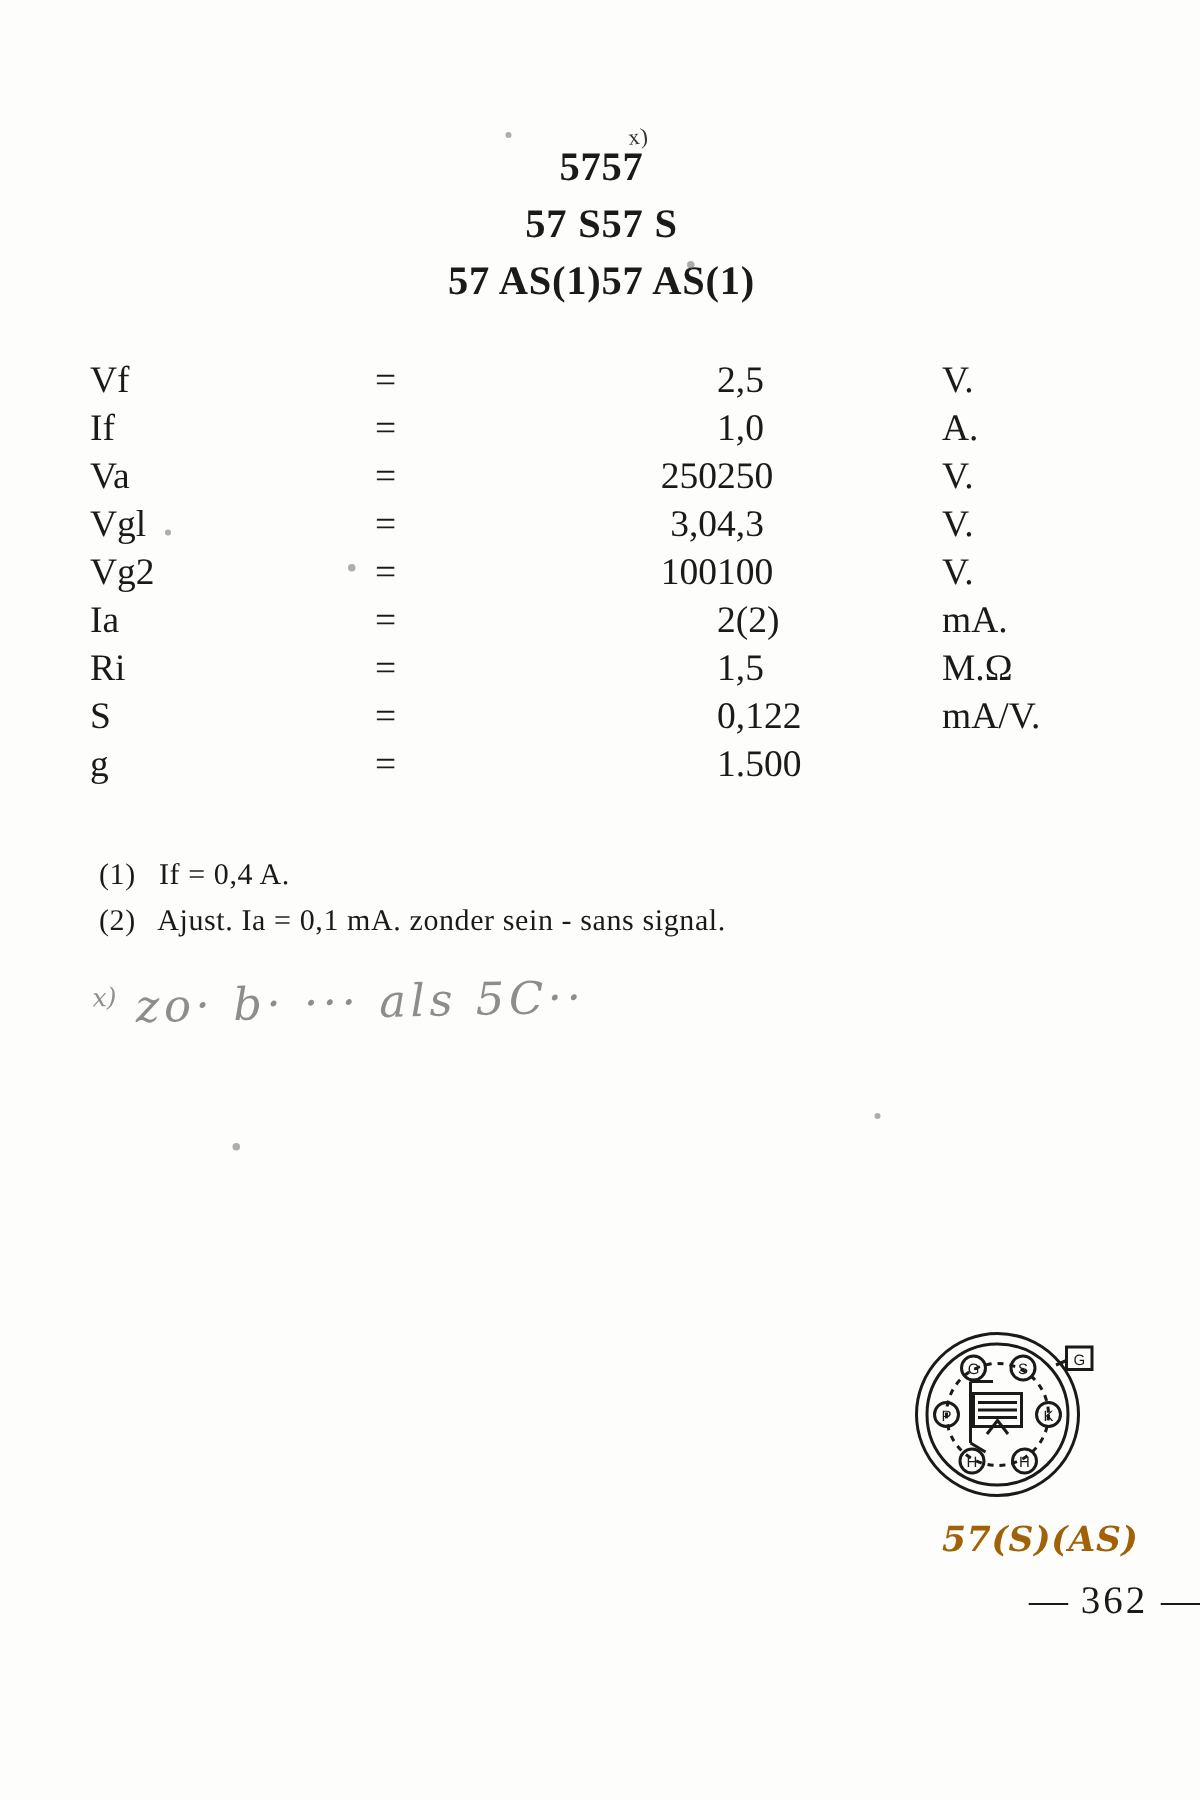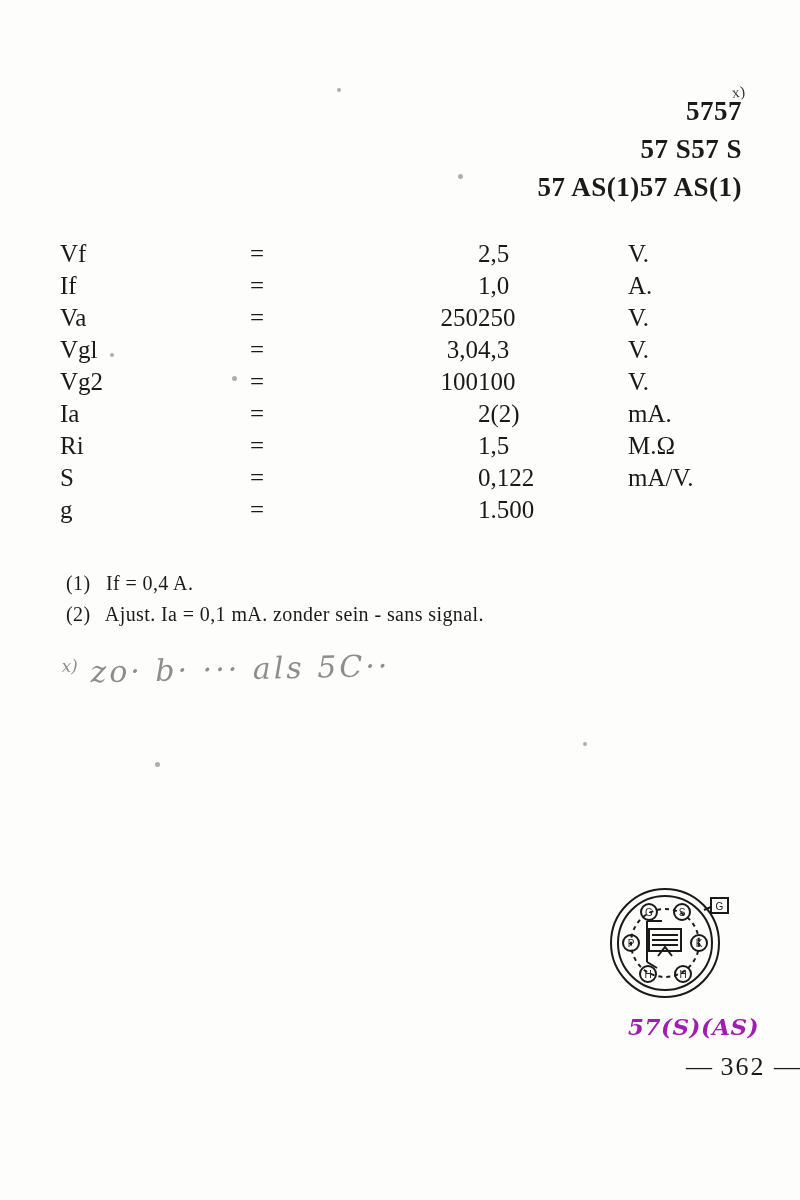--- a/index.html
+++ b/index.html
@@ -24,21 +24,21 @@
   
   .header {
     position: absolute;
     top: 96px;
     left: 60px;
     right: 58px;
     height: 120px;
   }
   .hdr-row {
     display: flex;
-    justify-content: flex-end;
+    justify-content: center;
     align-items: baseline;
     font-weight: bold;
     font-size: 27px;
     letter-spacing: 0.5px;
     margin-bottom: 7px;
   }
   .hdr-left { position: relative; }
   .hdr-right { text-align: right; }
   .footnote-mark {
     position: absolute;
@@ -129,21 +129,21 @@
   }
   .socket svg { display: block; }
   .socket-label {
     position: absolute;
     left: 628px;
     top: 1013px;
     font-family: "DejaVu Serif", serif;
     font-style: italic;
     font-weight: bold;
     font-size: 23px;
-    color: #a21caf;
+    color: #a16207;
     letter-spacing: 0.5px;
   }
 
   
   .pagenum {
     position: absolute;
     top: 1052px;
     left: 0;
     width: 100%;
     text-align: right;

